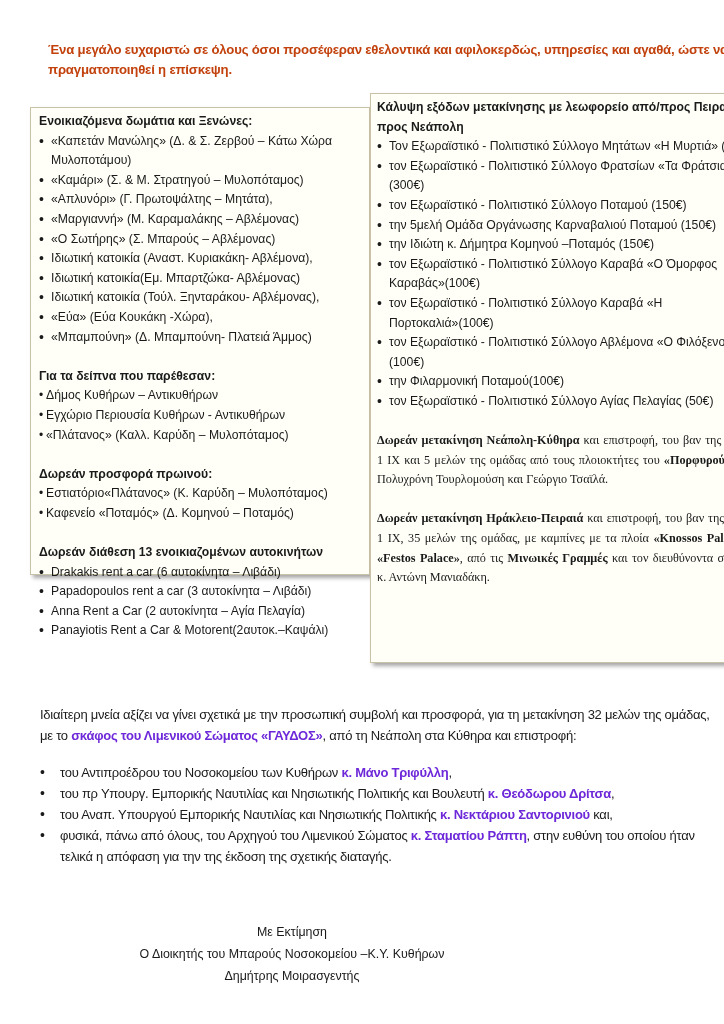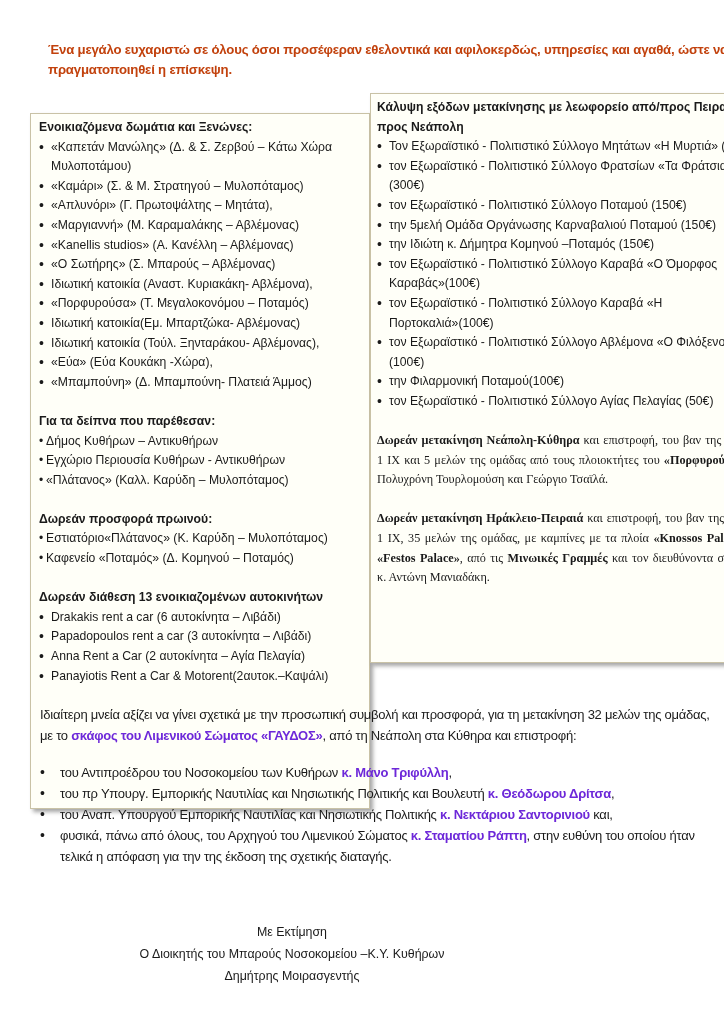--- a/index.html
+++ b/index.html
@@ -12,21 +12,21 @@
     position: absolute; left: 48px; top: 40px; width: 680px;
     font-size: 13.2px; line-height: 20px; font-weight: bold;
     color: #c2410c; letter-spacing: -0.2px;
   }
   .box {
     position: absolute; background: #fffff8;
     border: 1px solid #c9c2a6;
     box-shadow: 3px 3px 4px rgba(0,0,0,0.35);
     font-size: 12.2px; line-height: 19.6px;
   }
-  .box-left { left: 30px; top: 113px; width: 340px; height: 696px; padding: 4px 0 12px 8px; box-sizing: border-box; }
+  .box-left { left: 30px; top: 107px; width: 340px; height: 468px; padding: 4px 0 12px 8px; box-sizing: border-box; }
   .box-right { left: 370px; top: 93px; width: 406px; height: 570px; padding: 4px 8px 0 6px; box-sizing: border-box; }
   .sec-title { font-weight: bold; margin: 0; }
   .gap { height: 19.6px; }
   ul.bl { list-style: none; margin: 0; padding: 0; }
   ul.bl li { position: relative; padding-left: 12px; }
   ul.bl li::before { content: "\2022"; position: absolute; left: 0; top: 0; font-size: 14px; }
   ul.bl2 { list-style: none; margin: 0; padding: 0; }
   ul.bl2 li { position: relative; padding-left: 7px; }
   ul.bl2 li::before { content: "\2022"; position: absolute; left: 0; top: 0; font-size: 12px; }
   .para-j { text-align: justify; text-align-last: left; margin: 0; font-family: Liberation Serif, serif; }
@@ -51,24 +51,22 @@
 <div class="intro">Ένα μεγάλο ευχαριστώ σε όλους όσοι προσέφεραν εθελοντικά και αφιλοκερδώς, υπηρεσίες και αγαθά, ώστε να πραγματοποιηθεί η επίσκεψη.</div>
 
 <div class="box box-left">
 
   <div class="sec-title">Ενοικιαζόμενα δωμάτια και Ξενώνες:</div>
   <ul class="bl">
     <li>«Καπετάν Μανώλης» (Δ. &amp; Σ. Ζερβού – Κάτω Χώρα Μυλοποτάμου)</li>
     <li>«Καμάρι» (Σ. &amp; Μ. Στρατηγού – Μυλοπόταμος)</li>
     <li>«Απλυνόρι» (Γ. Πρωτοψάλτης – Μητάτα),</li>
     <li>«Μαργιαννή» (Μ. Καραμαλάκης – Αβλέμονας)</li>
-    <li>«Kanellis studios» (Α. Κανέλλη – Αβλέμονας)</li>
     <li>«Ο Σωτήρης» (Σ. Μπαρούς – Αβλέμονας)</li>
     <li>Ιδιωτική κατοικία (Αναστ. Κυριακάκη- Αβλέμονα),</li>
-    <li>«Πορφυρούσα» (Τ. Μεγαλοκονόμου – Ποταμός)</li>
     <li>Ιδιωτική κατοικία(Εμ. Μπαρτζώκα- Αβλέμονας)</li>
     <li>Ιδιωτική κατοικία (Τούλ. Ξηνταράκου- Αβλέμονας),</li>
     <li>«Εύα»  (Εύα Κουκάκη -Χώρα),</li>
     <li>«Μπαμπούνη» (Δ. Μπαμπούνη- Πλατειά Άμμος)</li>
   </ul>
   <div class="gap"></div>
 
   <div class="sec-title">Για τα δείπνα που παρέθεσαν:</div>
   <ul class="bl2">
     <li>Δήμος Κυθήρων – Αντικυθήρων</li>

